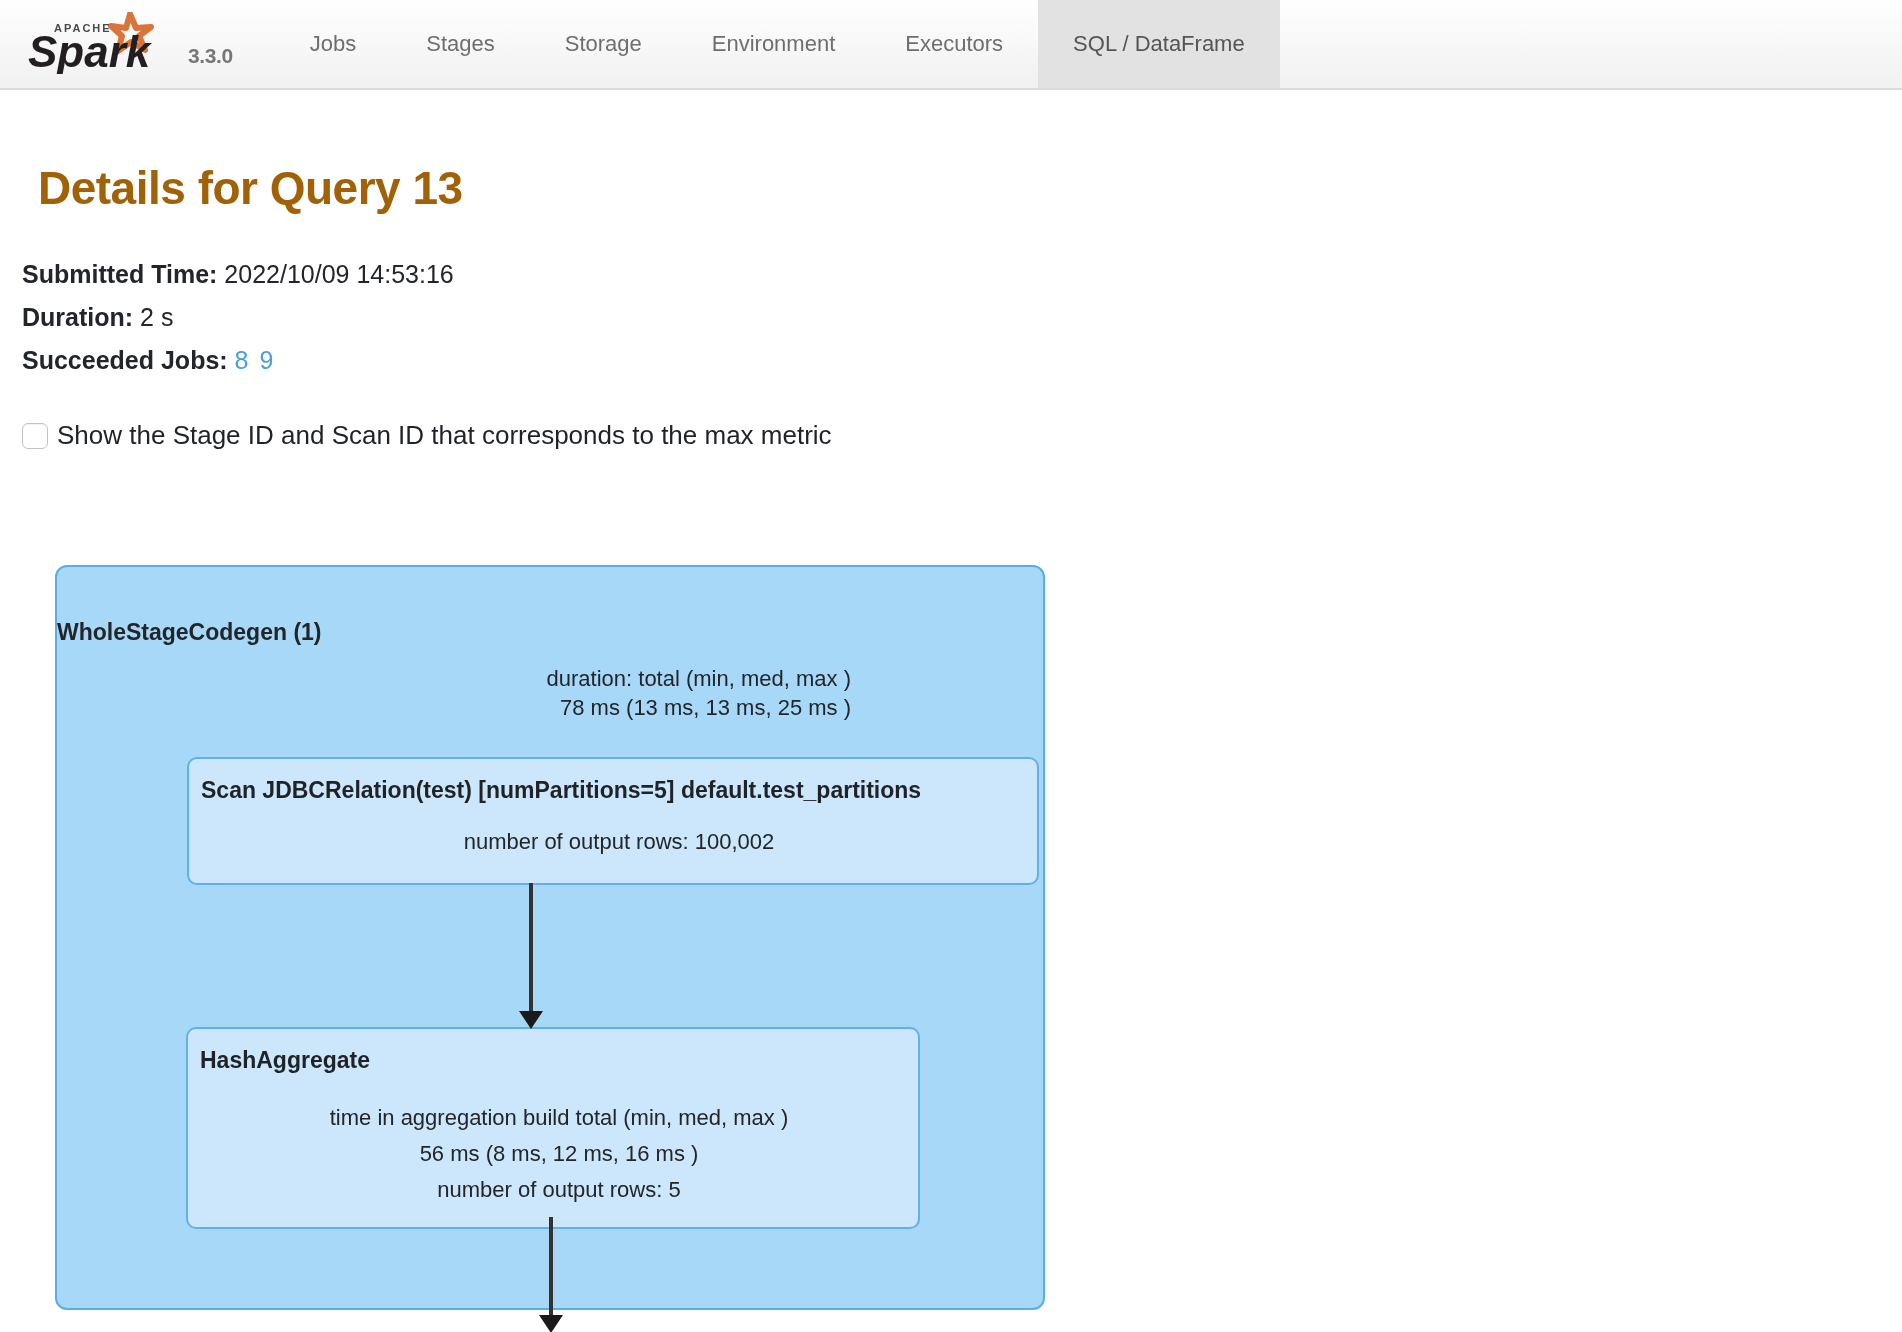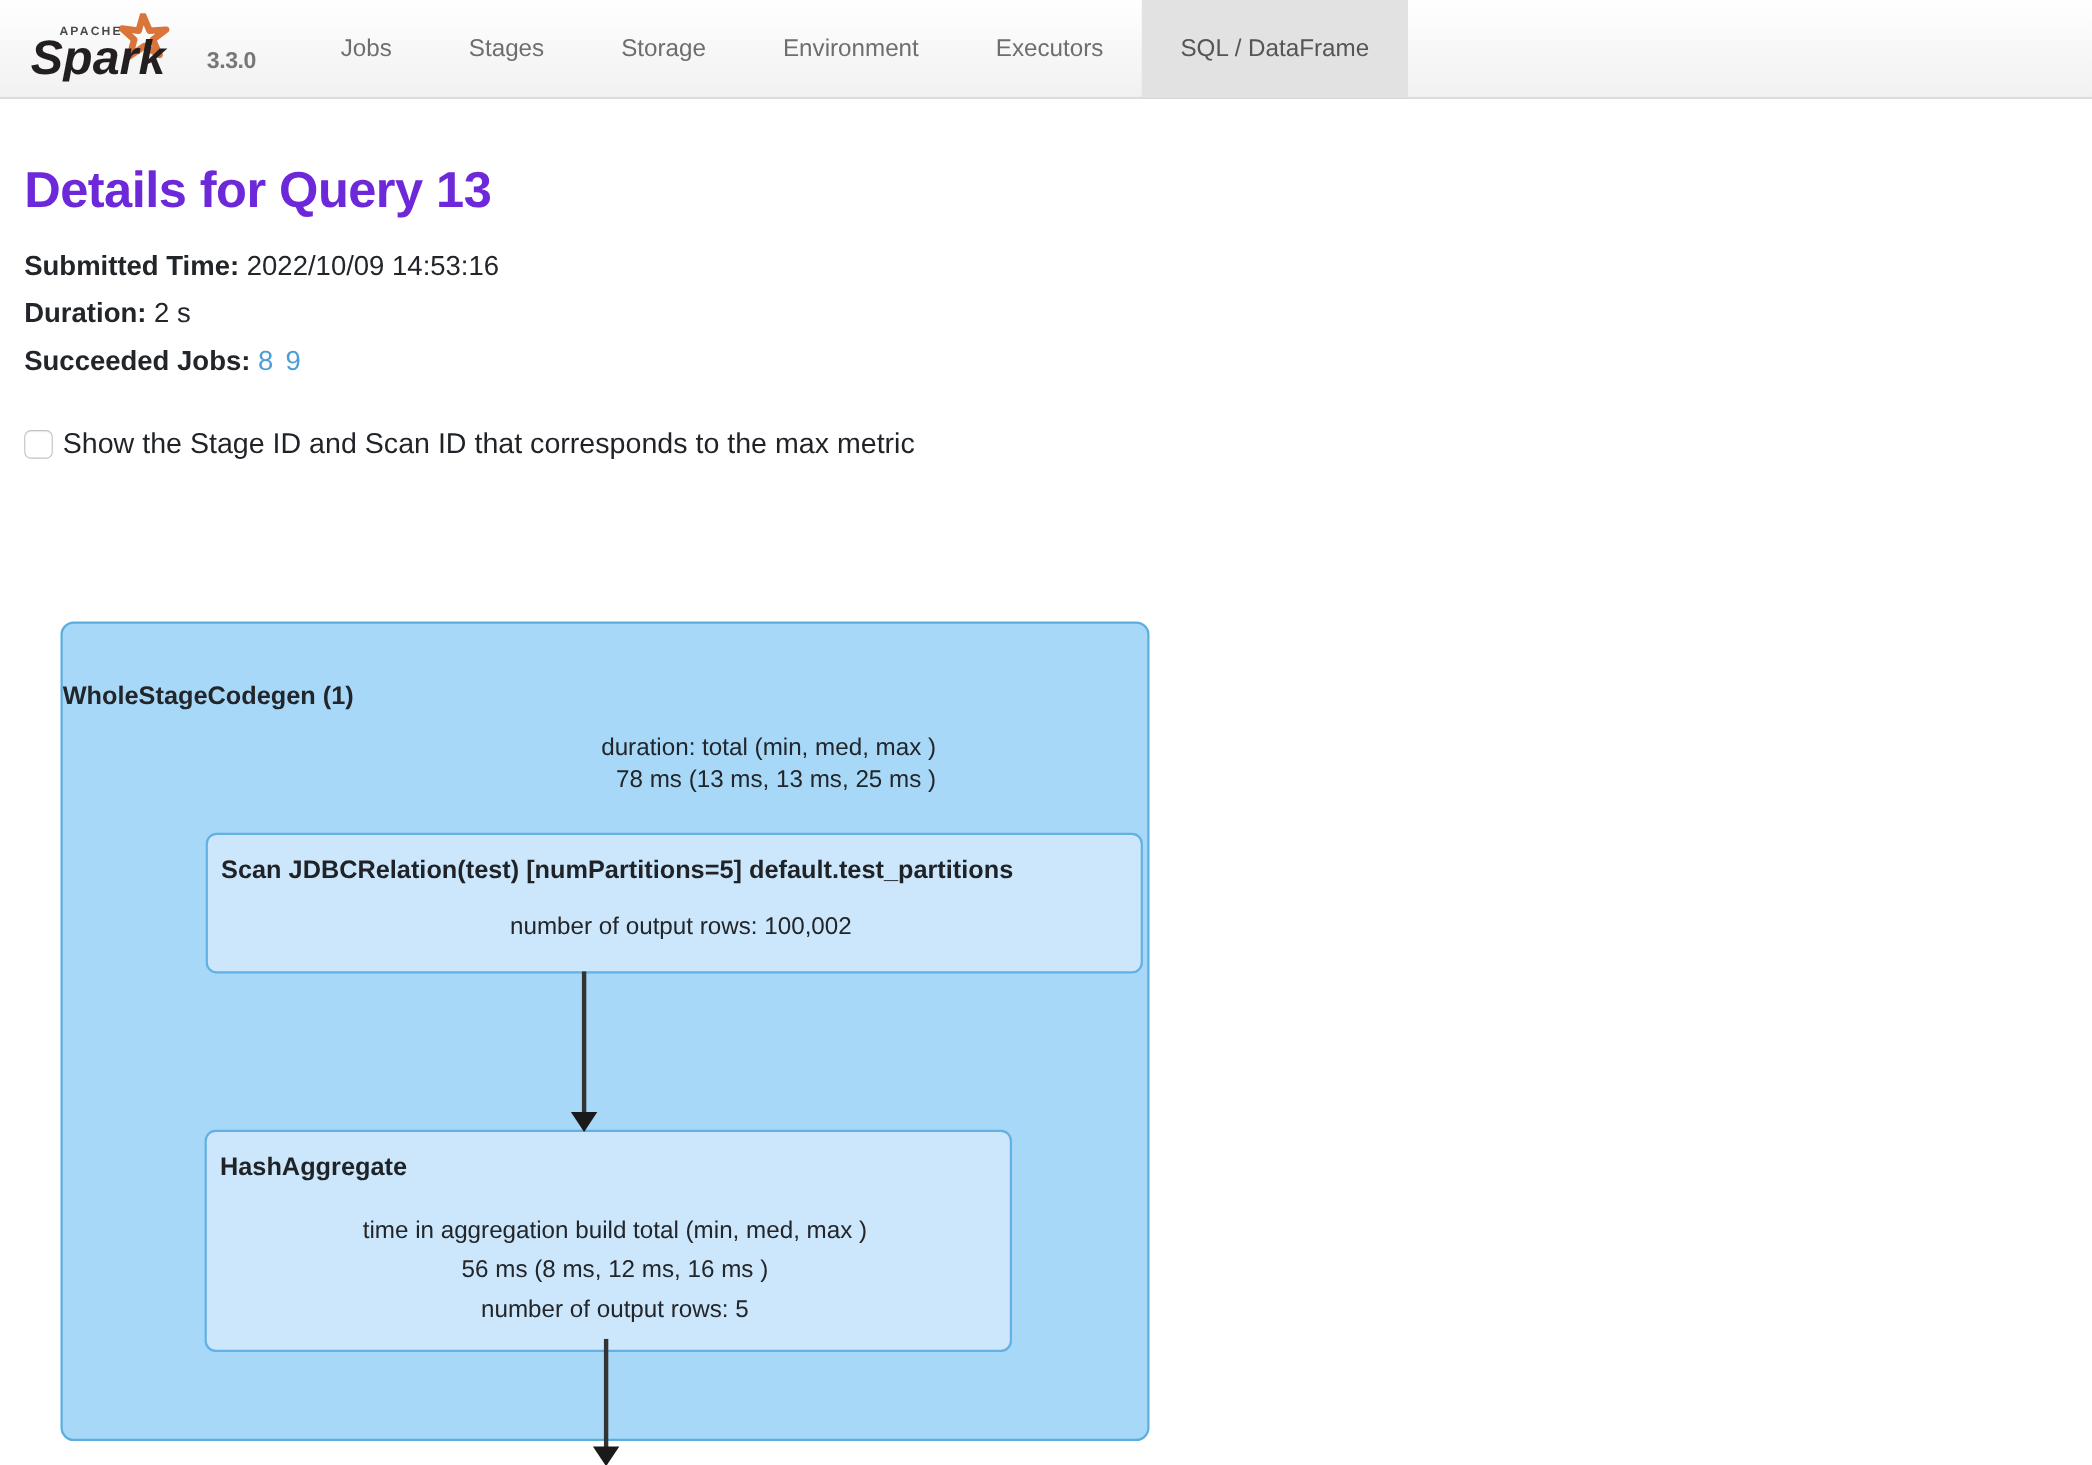--- a/index.html
+++ b/index.html
@@ -61,25 +61,25 @@
     color: #555555;
   }
 
   
   .content {
     position: absolute;
     left: 0; top: 90px;
     width: 1902px;
   }
   .page-title {
-    margin: 0;
+    margin: 16px;
     padding: 55px 0 0 22px;
     font-size: 46px;
     font-weight: bold;
-    color: #6d28d9;
+    color: #a16207;
     letter-spacing: -0.5px;
   }
   .meta-list {
     padding: 22px 0 0 22px;
     font-size: 25px;
     line-height: 43px;
     color: #222529;
   }
   .meta-list .lbl { font-weight: bold; }
   .meta-list .val { font-weight: normal; }

